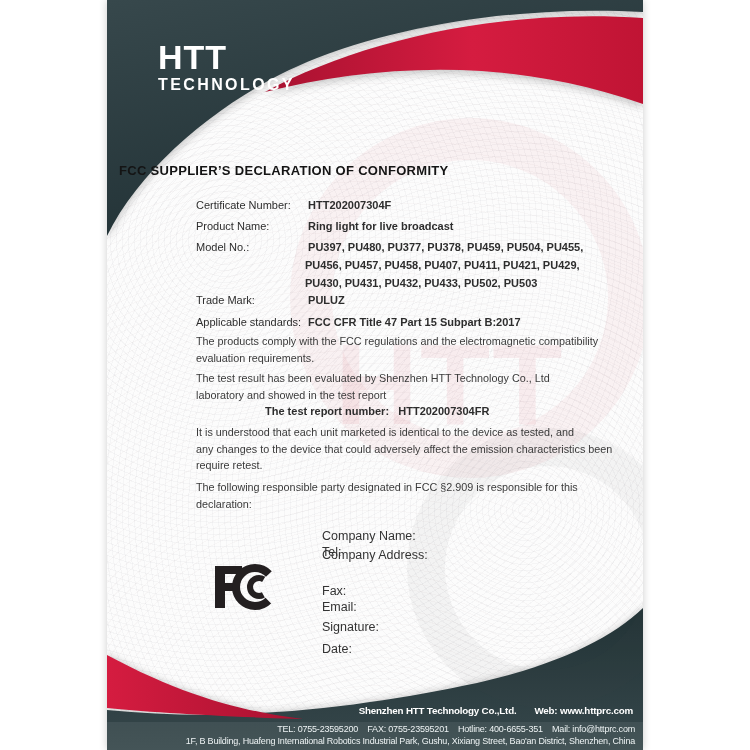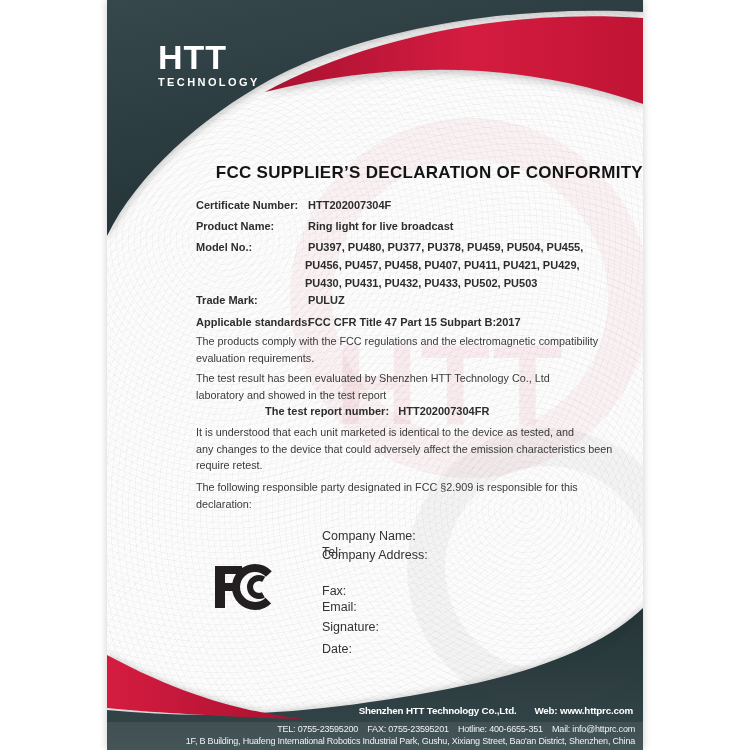--- a/index.html
+++ b/index.html
@@ -15,27 +15,27 @@
       repeating-radial-gradient(circle at 78% 68%, rgba(150,150,160,0.07) 0 1px, transparent 1px 6px),
       repeating-radial-gradient(circle at 50% 112%, rgba(170,140,140,0.05) 0 1px, transparent 1px 7px);
     box-shadow:0 0 8px rgba(0,0,0,0.20);
     overflow:hidden;
   }
   svg.deco{position:absolute;left:0;display:block;}
   .hdr-svg{top:0;filter:drop-shadow(0 3px 4px rgba(0,0,0,0.22));}
   .ftr-svg{top:600px;filter:drop-shadow(0 -2px 3px rgba(0,0,0,0.15));}
   .logo{position:absolute;left:51px;top:40px;z-index:3;color:#fff;}
   .logo .name{font-size:34px;font-weight:bold;letter-spacing:1px;line-height:34px;}
-  .logo .sub{font-size:11px;font-weight:bold;letter-spacing:2.4px;margin-top:2px;}
+  .logo .sub{font-size:16px;font-weight:bold;letter-spacing:2.4px;margin-top:2px;}
   .title{
-    position:absolute;left:0;top:163px;width:100%;text-align:right;z-index:2;
-    font-size:17px;font-weight:bold;color:#141414;letter-spacing:0.3px;
+    position:absolute;left:0;top:163px;width:100%;text-align:left;z-index:2;
+    font-size:13px;font-weight:bold;color:#141414;letter-spacing:0.3px;padding-left:12px;
   }
   .row{position:absolute;left:89px;z-index:2;white-space:nowrap;font-size:11px;color:#2d2d2d;}
-  .row .lbl{font-weight:bold;display:inline-block;width:109px;}
+  .row .lbl{font-weight:normal;display:inline-block;width:109px;}
   .row .val{font-weight:bold;}
   .mline{position:absolute;left:198px;z-index:2;font-size:11px;font-weight:bold;color:#2d2d2d;white-space:nowrap;}
   .para{position:absolute;left:89px;z-index:2;font-size:10.8px;color:#3a3a3a;line-height:17px;white-space:nowrap;}
   .para.tight{line-height:16.5px;}
   .report{position:absolute;left:158px;top:405px;z-index:2;font-size:11px;font-weight:bold;color:#2d2d2d;white-space:pre;}
   .formlbl{position:absolute;left:215px;z-index:2;font-size:12.5px;color:#333;white-space:nowrap;}
   .fccmark{position:absolute;left:103px;top:560px;z-index:2;}
   .wm{position:absolute;z-index:1;pointer-events:none;}
   .wm-ring-red{left:183px;top:118px;width:360px;height:360px;border:42px solid rgba(200,30,60,0.05);border-radius:50%;box-sizing:border-box;}
   .wm-ring-gray{left:300px;top:428px;width:280px;height:280px;border:38px solid rgba(70,80,85,0.05);border-radius:50%;box-sizing:border-box;}

